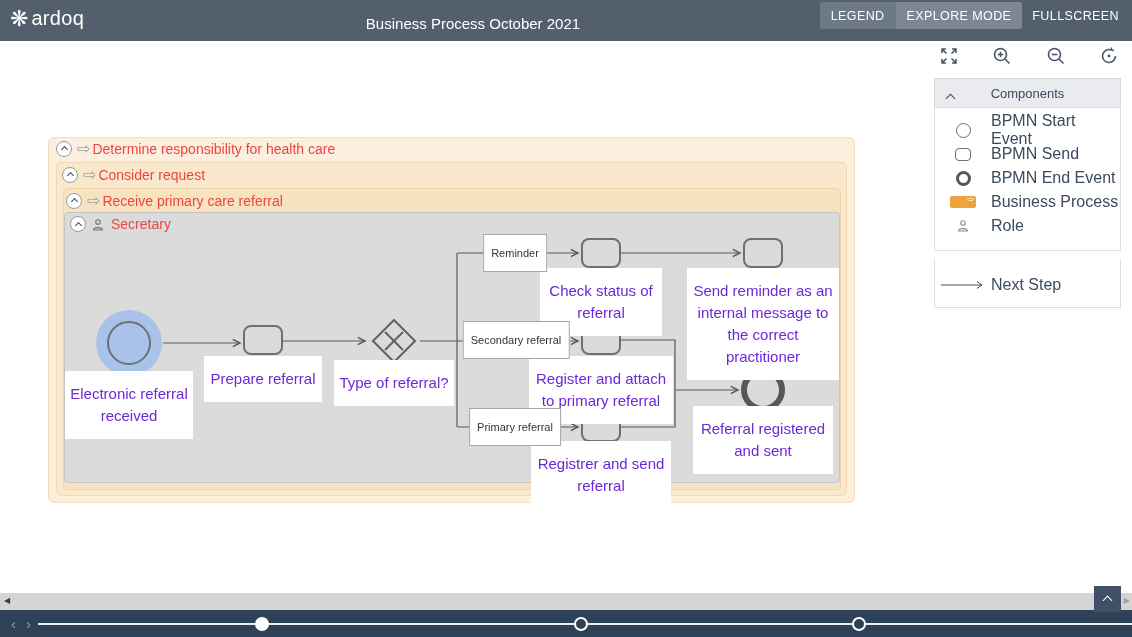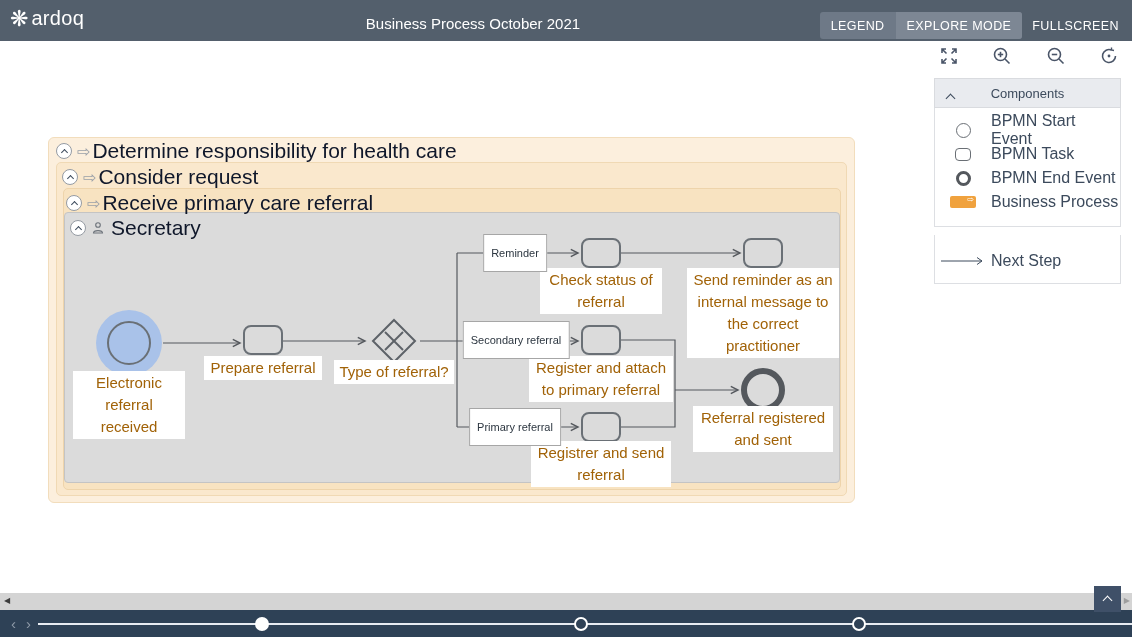--- a/index.html
+++ b/index.html
@@ -5,21 +5,21 @@
   * { margin:0; padding:0; box-sizing:border-box; }
   body { font-family:"Liberation Sans", sans-serif; background:#fff; }
   .stage { position:relative; width:1132px; height:637px; overflow:hidden; background:#fff; }
 
   
   .topbar { position:absolute; left:0; top:0; width:1132px; height:41px; background:#535f6c; display:flex; align-items:center; }
   .logo { position:absolute; left:10px; top:7px; display:flex; align-items:center; color:#fff; }
   .logo-mark { font-size:22px; line-height:22px; margin-right:3px; }
   .logo-text { font-size:20px; font-weight:400; letter-spacing:0.3px; }
   .topbar-title { position:absolute; left:0; top:0; width:946px; height:47px; display:flex; align-items:center; justify-content:center; color:#fff; font-size:15px; }
-  .topbar-buttons { position:absolute; right:11px; top:12px; display:flex; align-items:center; height:27px; }
+  .topbar-buttons { position:absolute; right:11px; top:2px; display:flex; align-items:center; height:27px; }
   .btn-group { display:flex; background:#6e7987; border-radius:3px; height:27px; margin-right:8px; }
   .tb-btn { color:#fff; font-size:12.5px; letter-spacing:0.4px; padding:0 11px; display:flex; align-items:center; cursor:pointer; }
   .tb-btn.seg-active { background:#7d8794; border-radius:0 3px 3px 0; }
   .tb-btn.plain { padding:0 2px; }
 
   
   .canvas { position:absolute; left:0; top:41px; width:1132px; height:552px; background:#fff; }
 
   
   .view-toolbar { position:absolute; left:938px; top:45px; width:182px; height:24px; display:flex; justify-content:space-between; }
@@ -47,37 +47,37 @@
   
   .lvl1 { position:absolute; left:48px; top:137px; width:807px; height:366px; background:#fcefdd; border:1px solid #f2ddbc; border-radius:6px; }
   .lvl2 { position:absolute; left:56px; top:162px; width:791px; height:334px; background:#fae8cd; border:1px solid #f0d9b4; border-radius:5px; }
   .lvl3 { position:absolute; left:63px; top:188px; width:778px; height:302px; background:#f8e3c1; border:1px solid #eed4ab; border-radius:5px; }
   .lvl4 { position:absolute; left:64px; top:212px; width:776px; height:271px; background:#dbdbdb; border:1px solid #c4c4c4; border-radius:4px; }
 
   .proc-header { position:absolute; display:flex; align-items:center; cursor:default; }
   .collapse-btn { width:16px; height:16px; border-radius:50%; background:#fff; border:1px solid #959ba3; display:flex; align-items:center; justify-content:center; margin-right:5px; cursor:pointer; flex:0 0 16px; }
   .collapse-btn .chev-up { width:5px; height:5px; border-width:1.4px; margin-top:2px; }
   .hdr-arrow { color:#9aa0a8; font-size:16px; margin-right:2px; }
-  .hdr-label { font-size:21px; color:#0f172a; white-space:nowrap; }
+  .hdr-label { font-size:14px; color:#ef4444; white-space:nowrap; }
   .hdr-person { margin-right:6px; display:flex; }
 
   
   .halo { position:absolute; left:96px; top:310px; width:66px; height:66px; border-radius:50%; background:#a9c2e9; }
   .start-ev { position:absolute; left:107px; top:321px; width:44px; height:44px; border-radius:50%; border:2.6px solid #6a7076; cursor:pointer; }
   .task-glyph { position:absolute; width:40px; height:30px; border:2px solid #6a7076; border-radius:8px; cursor:pointer; }
   .tg-prepare { left:243px; top:325px; }
   .tg-check { left:581px; top:238px; }
   .tg-send { left:743px; top:238px; }
   .tg-secondary { left:581px; top:325px; }
   .tg-primary { left:581px; top:412px; }
   .diamond { position:absolute; left:368px; top:315px; width:52px; height:52px; cursor:pointer; }
   .end-ev { position:absolute; left:741px; top:368px; width:44px; height:44px; border-radius:50%; border:6.5px solid #54585d; cursor:pointer; }
 
-  .node-label { position:absolute; transform:translateX(-50%); background:#fff; color:#a16207; font-size:15px; line-height:22px; text-align:center; padding:1px 4px; cursor:pointer; }
-  .nl0 { left:129px; top:371px; width:112px; }
+  .node-label { position:absolute; transform:translateX(-50%); background:#fff; color:#6d28d9; font-size:15px; line-height:22px; text-align:center; padding:12px 4px; cursor:pointer; }
+  .nl0 { left:129px; top:371px; width:128px; }
   .nl1 { left:263px; top:356px; width:118px; white-space:nowrap; }
   .nl2 { left:394px; top:360px; width:120px; white-space:nowrap; }
   .nl3 { left:601px; top:268px; width:122px; }
   .nl4 { left:763px; top:268px; width:152px; }
   .nl5 { left:601px; top:356px; width:144px; }
   .nl6 { left:601px; top:441px; width:140px; }
   .nl7 { left:763px; top:406px; width:140px; }
 
   .edge-label { position:absolute; transform:translate(-50%,-50%); background:#fff; border:1px solid #a6a6a6; color:#2c3640; font-size:11px; padding:12px 7px; white-space:nowrap; }
   .el0 { left:515px; top:253px; }
@@ -165,35 +165,46 @@
       <div class="lp-item">
         <span class="lp-icon">
             <span class="ico-start"></span>
           </span>
         <span class="lp-label">BPMN Start Event</span>
       </div>
       <div class="lp-item">
         <span class="lp-icon">
             <span class="ico-task"></span>
           </span>
-        <span class="lp-label">BPMN Task</span>
+        <span class="lp-label">BPMN Send</span>
       </div>
       <div class="lp-item">
         <span class="lp-icon">
             <span class="ico-end"></span>
           </span>
         <span class="lp-label">BPMN End Event</span>
       </div>
       <div class="lp-item">
         <span class="lp-icon">
             <span class="ico-bp">
               <span>⇨</span>
             </span>
           </span>
         <span class="lp-label">Business Process</span>
+      </div>
+      <div class="lp-item">
+        <span class="lp-icon">
+          <svg width="14" height="14" viewBox="0 0 14 14">
+              <g stroke="#8a9099" stroke-width="1.1" fill="none">
+            <circle cx="7" cy="4" r="2.3"></circle>
+                <path d="M2.5 12 C2.5 8.8 11.5 8.8 11.5 12 Z"></path>
+          </g>
+            </svg>
+        </span>
+        <span class="lp-label">Role</span>
       </div>
     </div>
     <div class="lp-gap"></div>
     <div class="lp-list">
       <div class="ref-item">
         <span class="ref-arrow">
           <svg width="44" height="10" viewBox="0 0 44 10">
               <g stroke="#3c4a5c" stroke-width="1" fill="none">
             <line x1="0" y1="5" x2="41" y2="5"></line>
                 <path d="M36 1.5 L41 5 L36 8.5"></path>
@@ -224,21 +235,21 @@
     <span class="hdr-arrow">⇨</span>
     <span class="hdr-label">Consider request</span>
   </div>
   <div class="proc-header" style="left:66px; top:191px;">
     <span class="collapse-btn">
         <span class="chev-up"></span>
       </span>
     <span class="hdr-arrow">⇨</span>
     <span class="hdr-label">Receive primary care referral</span>
   </div>
-  <div class="proc-header" style="left:70px; top:216px;">
+  <div class="proc-header" style="left:70px; top:216px;align-items:flex-end;">
     <span class="collapse-btn">
         <span class="chev-up"></span>
       </span>
     <span class="hdr-person">
       <svg width="14" height="14" viewBox="0 0 14 14">
           <g stroke="#6d737b" stroke-width="1.1" fill="none">
         <circle cx="7" cy="4" r="2.3"></circle>
             <path d="M2.5 12 C2.5 8.8 11.5 8.8 11.5 12 Z"></path>
       </g>
         </svg>

